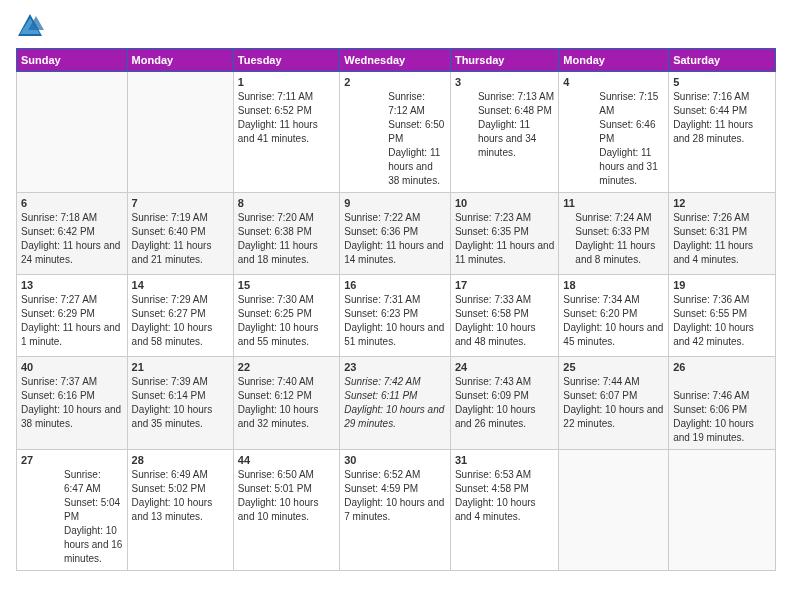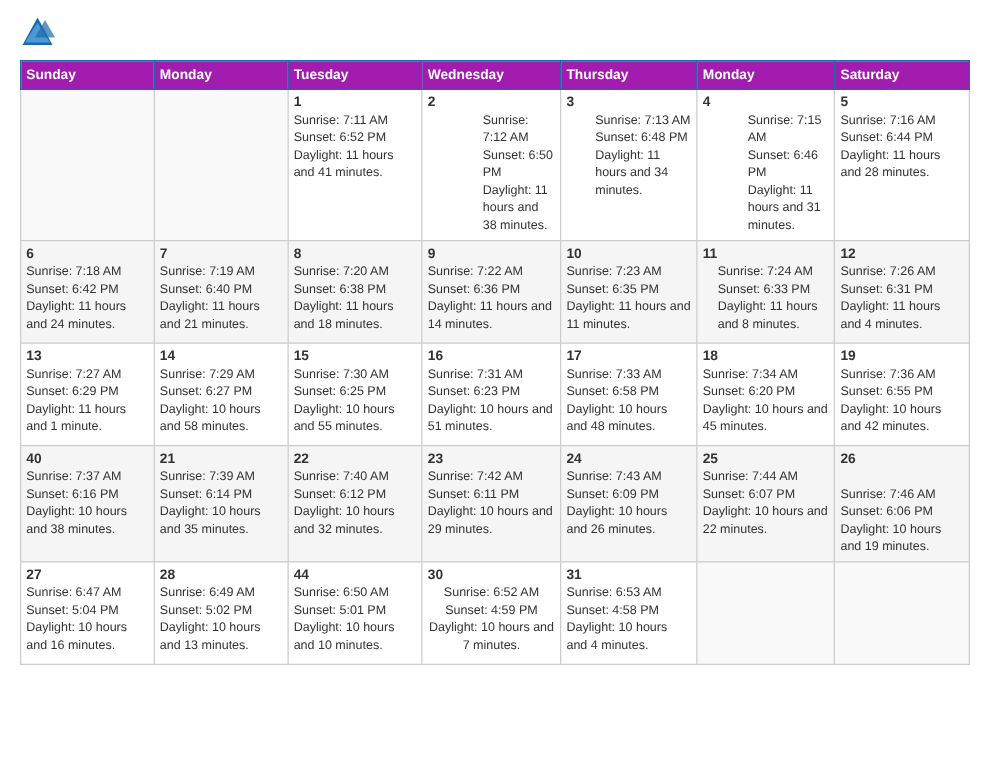--- a/index.html
+++ b/index.html
@@ -270,21 +270,21 @@
 Daylight: 10 hours and 35 minutes.</div>
           </td>
           <td>
             <span class="day-num">22</span>
             <div class="day-info" style="white-space: pre-line;">Sunrise: 7:40 AM
 Sunset: 6:12 PM
 Daylight: 10 hours and 32 minutes.</div>
           </td>
           <td>
             <span class="day-num">23</span>
-            <div class="day-info" style="white-space: pre-line;">Sunrise: 7:42 AM
+            <div class="day-info" style="white-space: pre-line; font-style: italic;">Sunrise: 7:42 AM
 Sunset: 6:11 PM
 Daylight: 10 hours and 29 minutes.</div>
           </td>
           <td>
             <span class="day-num">24</span>
             <div class="day-info" style="white-space: pre-line;">Sunrise: 7:43 AM
 Sunset: 6:09 PM
 Daylight: 10 hours and 26 minutes.</div>
           </td>
           <td>
@@ -296,39 +296,39 @@
           <td>
             <span class="day-num">26</span>
             <div class="day-info" style="white-space: pre-line; margin-top: 16px;">Sunrise: 7:46 AM
 Sunset: 6:06 PM
 Daylight: 10 hours and 19 minutes.</div>
           </td>
         </tr>
         <tr>
           <td>
             <span class="day-num">27</span>
-            <div class="day-info" style="white-space: pre-line;">Sunrise: 6:47 AM
+            <div class="day-info" style="white-space: pre-line; margin-left: 43px;">Sunrise: 6:47 AM
 Sunset: 5:04 PM
 Daylight: 10 hours and 16 minutes.</div>
           </td>
           <td>
             <span class="day-num">28</span>
             <div class="day-info" style="white-space: pre-line;">Sunrise: 6:49 AM
 Sunset: 5:02 PM
 Daylight: 10 hours and 13 minutes.</div>
           </td>
           <td>
             <span class="day-num">44</span>
             <div class="day-info" style="white-space: pre-line;">Sunrise: 6:50 AM
 Sunset: 5:01 PM
 Daylight: 10 hours and 10 minutes.</div>
           </td>
           <td>
             <span class="day-num">30</span>
-            <div class="day-info" style="white-space: pre-line; text-align: center;">Sunrise: 6:52 AM
+            <div class="day-info" style="white-space: pre-line;">Sunrise: 6:52 AM
 Sunset: 4:59 PM
 Daylight: 10 hours and 7 minutes.</div>
           </td>
           <td>
             <span class="day-num">31</span>
             <div class="day-info" style="white-space: pre-line;">Sunrise: 6:53 AM
 Sunset: 4:58 PM
 Daylight: 10 hours and 4 minutes.</div>
           </td>
           <td class="empty-cell"></td>

